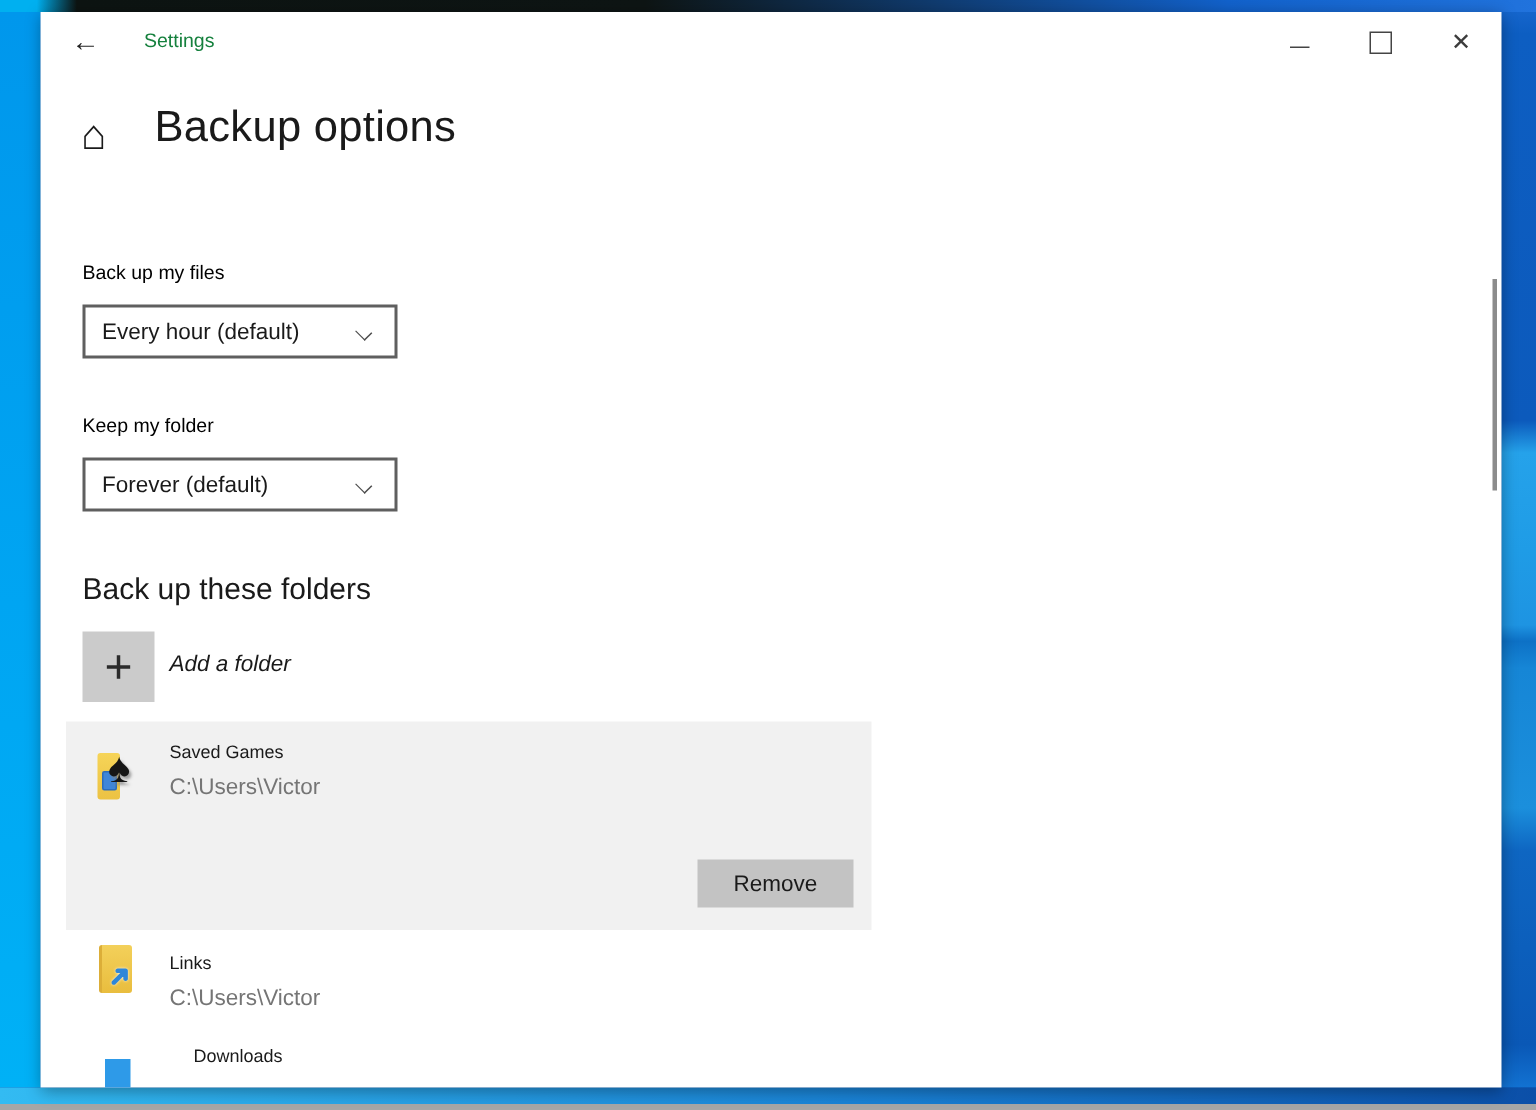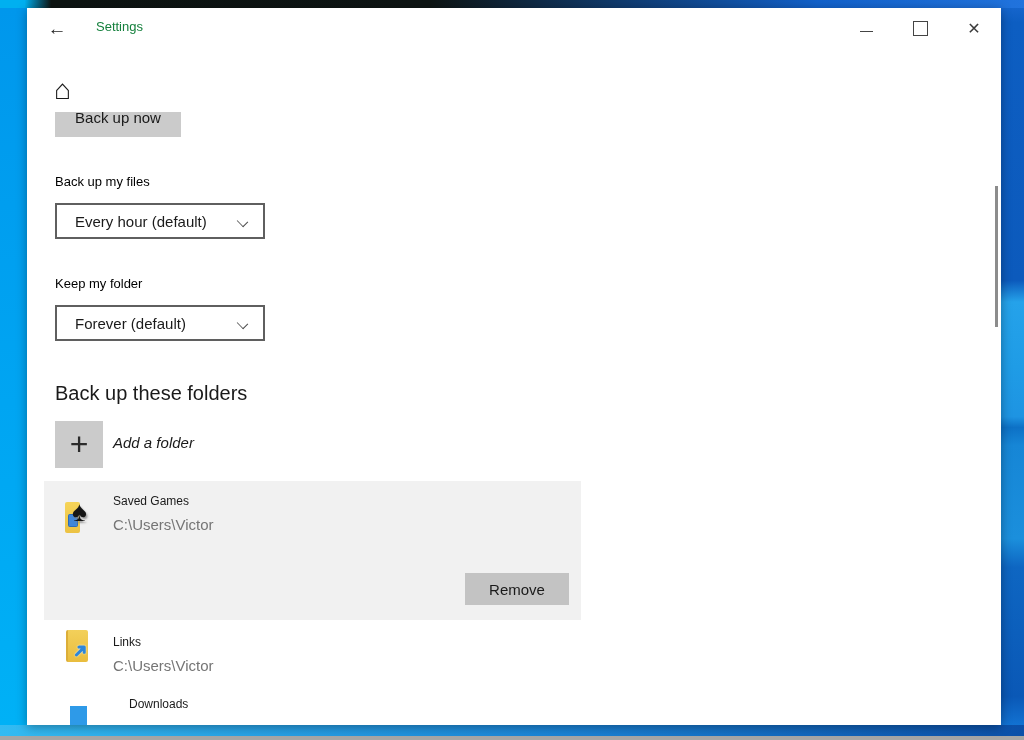--- a/index.html
+++ b/index.html
@@ -80,21 +80,21 @@
     font-size: 15px; color: #1a1a1a;
   }
 
   .field-label { position: absolute; left: 28px; font-size: 13px; color: #000000; }
   .label-frequency { top: 166px; }
   .label-retention { top: 268px; }
 
   .combobox {
     position: absolute; left: 28px; width: 210px; height: 36px;
     border: 2px solid #5f5f5f; background: #fff; cursor: pointer;
-    display: flex; align-items: center; padding-left: 18px;
+    display: flex; align-items: center; padding-left: 11px;
     font-size: 15px; color: #1a1a1a;
   }
   .combo-frequency { top: 195px; }
   .combo-retention { top: 297px; }
   .chevron {
     position: absolute; right: 16px; top: 12px;
     width: 9px; height: 9px;
     border-right: 1.6px solid #4a4a4a; border-bottom: 1.6px solid #4a4a4a;
     transform: rotate(45deg) scaleY(0.8);
   }
@@ -196,24 +196,22 @@
     </div>
     <div class="win-btn">
       <span class="maximize-glyph"></span>
     </div>
     <div class="win-btn">
       <span class="close-glyph">✕</span>
     </div>
   </div>
 
   <span class="home-icon">⌂</span>
-
-  <div class="backup-now-btn">
-    <span>Back up now</span>
-  </div>
+  <h1 class="page-title" style="font-weight:normal">Backup options</h1>
+
 
   <div class="field-label label-frequency">Back up my files</div>
   <div class="combobox combo-frequency">
     <span>Every hour (default)</span>
     <span class="chevron"></span>
   </div>
 
   <div class="field-label label-retention">Keep my folder</div>
   <div class="combobox combo-retention">
     <span>Forever (default)</span>

